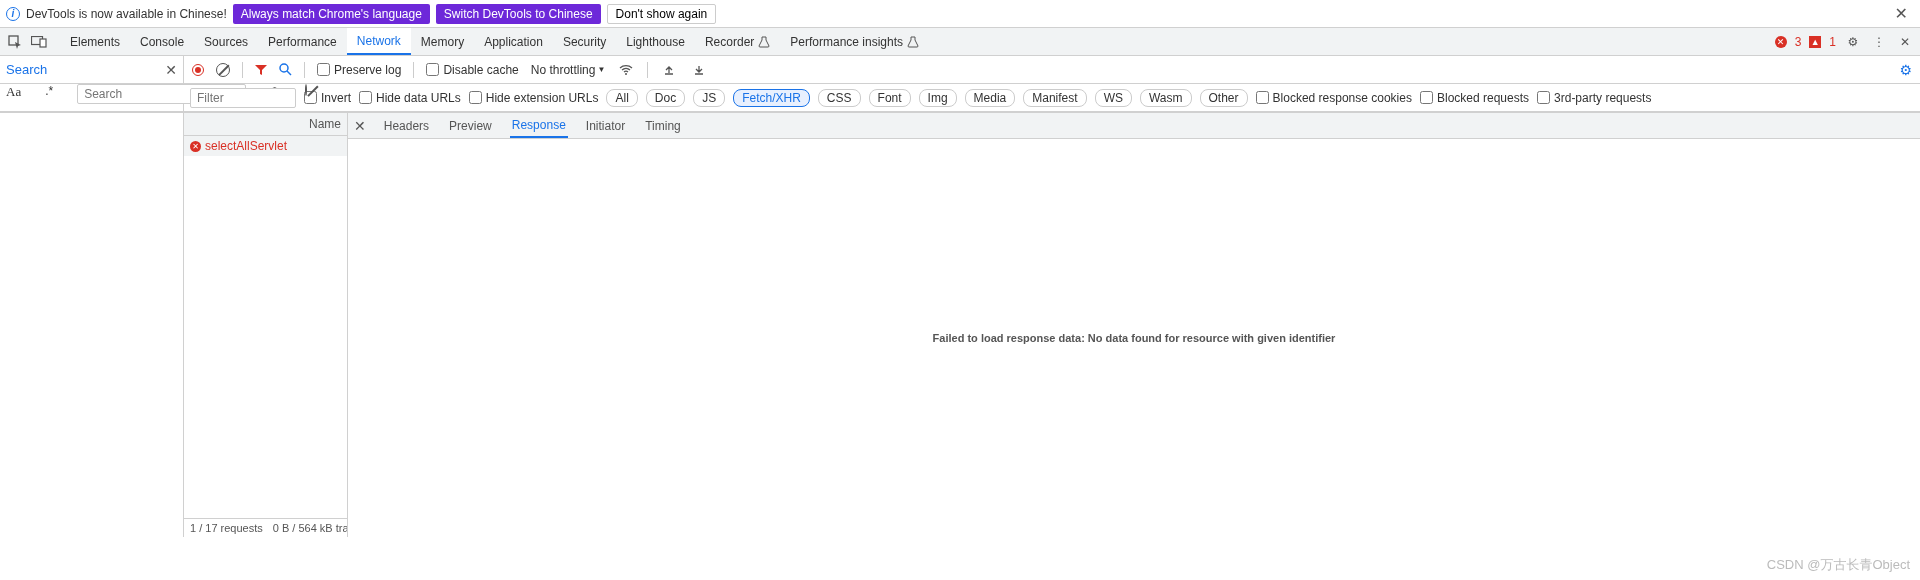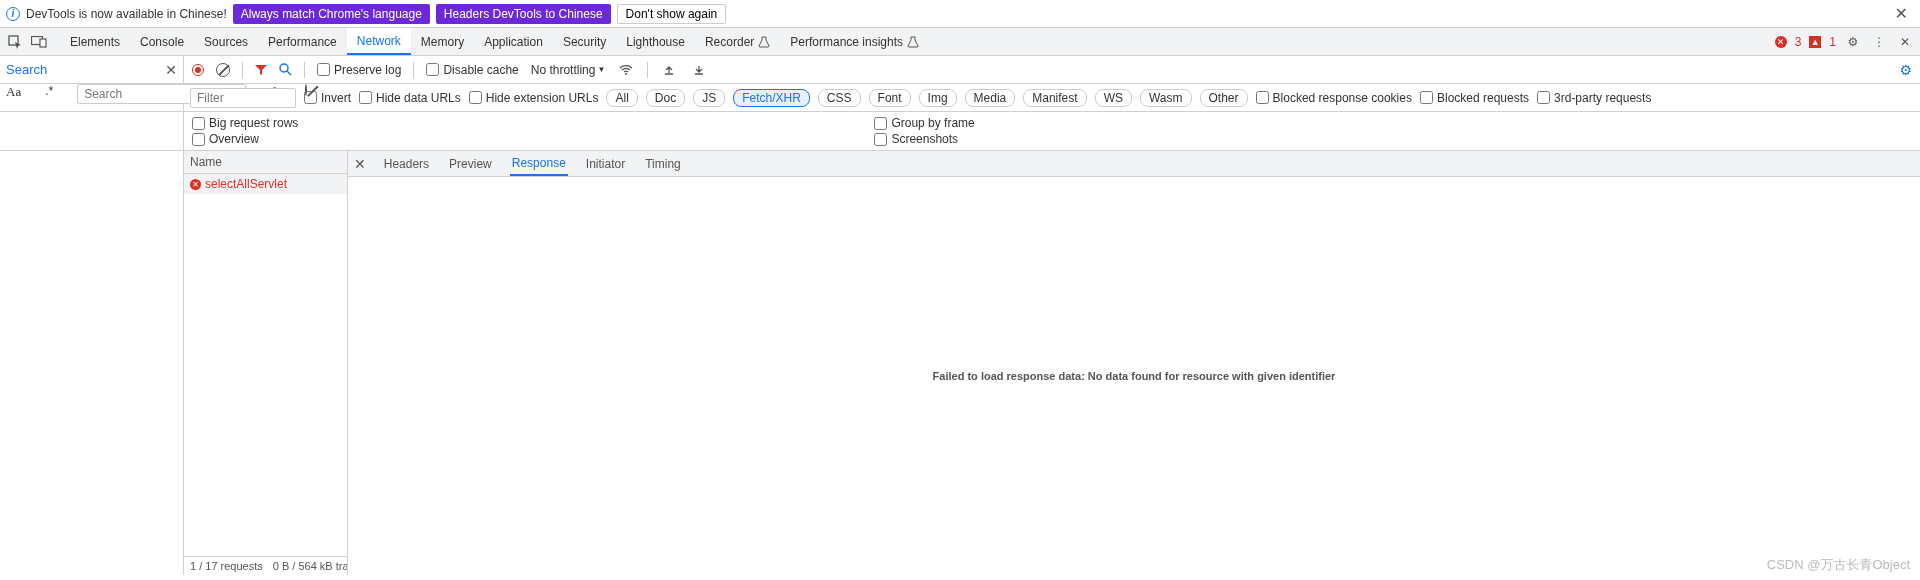--- a/index.html
+++ b/index.html
@@ -55,21 +55,21 @@
 .pill.active { background: #e8f0fe; border-color: #1a73e8; color: #1a73e8; }
 
 
 .optsrow { display: flex; align-items: stretch; border-bottom: 1px solid #d0d0d0; }
 .opts-spacer { width: 184px; border-right: 1px solid #d0d0d0; }
 .opts-main { flex: 1; display: flex; }
 .opts-col { display: flex; flex-direction: column; gap: 2px; padding: 4px 8px; }
 .opts-col2 { margin-left: 560px; }
 
 
-.content { display: flex; height: calc(580px - 28px*4 - 44px); border-top: none; }
+.content { display: flex; height: calc(580px - 28px*4 - 44px); border-top: none; text-align: right; }
 .col-search { width: 184px; border-right: 1px solid #d0d0d0; }
 .col-reqs { width: 164px; border-right: 1px solid #d0d0d0; display: flex; flex-direction: column; }
 .col-detail { flex: 1; display: flex; flex-direction: column; }
 .hdr-cell { padding: 4px 6px; background: #f1f3f4; border-bottom: 1px solid #d0d0d0; color: #555; }
 .req-row { display: flex; align-items: center; padding: 3px 6px; gap: 4px; background: #f1f3f4; cursor: pointer; }
 .req-err { width: 11px; height: 11px; background: #d93025; border-radius: 50%; color: #fff; font-size: 8px; display: flex; align-items: center; justify-content: center; }
 .req-name { color: #d93025; }
 .status-line { margin-top: auto; border-top: 1px solid #d0d0d0; padding: 3px 6px; display: flex; gap: 10px; color: #555; font-size: 11px; white-space: nowrap; overflow: hidden; }
 
 .detail-tabs { display: flex; align-items: center; height: 26px; border-bottom: 1px solid #d0d0d0; background: #f1f3f4; padding: 0 6px; gap: 16px; }
@@ -83,21 +83,21 @@
 
 svg { display: block; }
 </style>
 </head>
 <body>
 
 <div class="infobar">
   <span class="info-i">i</span>
   <span>DevTools is now available in Chinese!</span>
   <button class="btn-blue">Always match Chrome's language</button>
-  <button class="btn-blue">Headers DevTools to Chinese</button>
+  <button class="btn-blue">Switch DevTools to Chinese</button>
   <button class="btn-plain">Don't show again</button>
   <span class="infobar-x">✕</span>
 </div>
 
 <div class="tabstrip">
   <div class="ts-left">
     <span class="ico-btn">
         <svg width="14" height="14" viewBox="0 0 14 14">
           <rect x="1" y="1" width="9" height="9" fill="none" stroke="#555" stroke-width="1.3"></rect>
           <path d="M7 7 L13 10 L10 11 L9 14 Z" fill="#555"></path>
@@ -243,42 +243,20 @@
       </label>
     <label class="chk">
         <input type="checkbox" style="">
         <span>3rd-party requests</span>
       </label>
   </div>
 </div>
 
 <div class="optsrow">
   <div class="opts-spacer"></div>
-  <div class="opts-main">
-    <div class="opts-col">
-      <label class="chk">
-          <input type="checkbox" style="">
-          <span>Big request rows</span>
-        </label>
-      <label class="chk">
-          <input type="checkbox" style="">
-          <span>Overview</span>
-        </label>
-    </div>
-    <div class="opts-col opts-col2">
-      <label class="chk">
-          <input type="checkbox" style="">
-          <span>Group by frame</span>
-        </label>
-      <label class="chk">
-          <input type="checkbox" style="">
-          <span>Screenshots</span>
-        </label>
-    </div>
-  </div>
 </div>
 
 <div class="content">
   <div class="col-search"></div>
   <div class="col-reqs">
     <div class="hdr-cell">Name</div>
     <div class="req-row">
       <span class="req-err">✕</span>
       <span class="req-name">selectAllServlet</span>
     </div>

